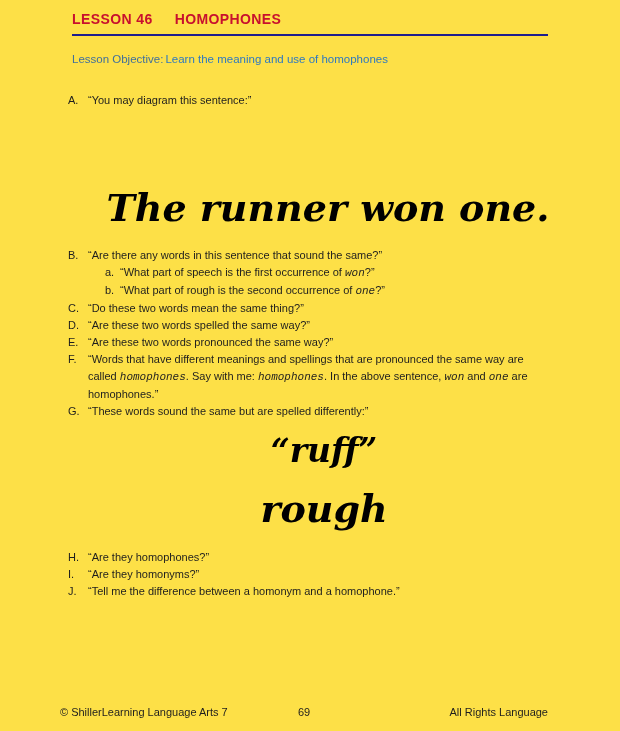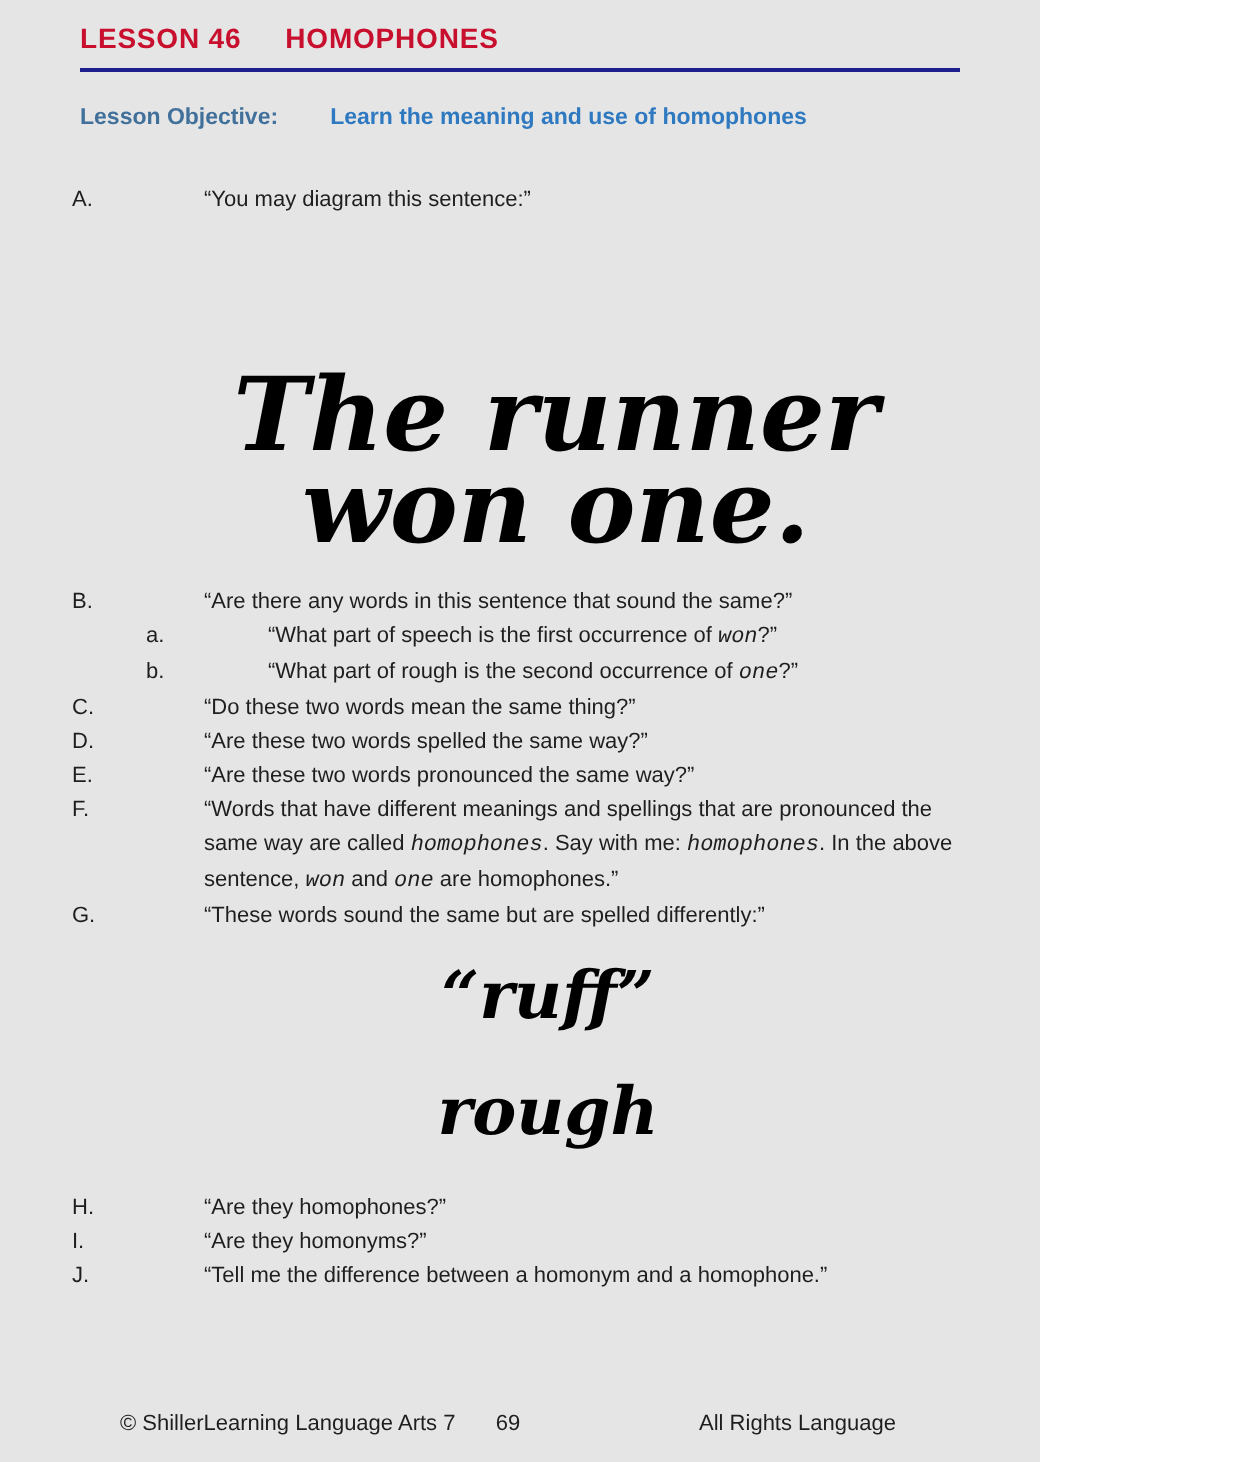--- a/index.html
+++ b/index.html
@@ -1,81 +1,81 @@
 <!DOCTYPE html>
 <html style="--header_red: #c8102e; --rule_navy: #1e1e8c; --objective_label_blue: #41709b; --objective_text_blue: #2e79c0; --body_text: #1e1e1e;"><head>
 <meta charset="utf-8">
 <style>
   html,body{margin:0;padding:0;background:#ffffff;}
   .page{
     position:relative;
-    width:520px;height:731px;
+    width:620px;height:731px;
     box-sizing:border-box;
-    padding:0 40px;
-    background:#e5e5e5;
+    padding:0 72px;
+    background:#fde047;
     font-family:"Liberation Sans",sans-serif;
     color:var(--body_text,#1e1e1e);
     overflow:hidden;
   }
   .lesson-header{
     display:flex;gap:22px;
     padding-top:11px;
     font-size:14px;font-weight:bold;
     letter-spacing:0.4px;
     color:var(--header_red,#c8102e);
     line-height:17px;
   }
   .header-rule{
     margin-top:6px;
     height:2px;
     background:var(--rule_navy,#1e1e8c);
   }
   .objective{
     margin-top:15px;
-    display:flex;gap:26px;
-    font-size:11.5px;font-weight:bold;
+    display:flex;gap:2px;
+    font-size:11.5px;font-weight:normal;
     line-height:17px;
   }
   .objective .obj-label{color:var(--objective_label_blue,#41709b);}
   .objective .obj-text{color:var(--objective_text_blue,#2e79c0);}
 
   .doc-list{margin-left:-4px;}
   .list-a{margin-top:24px;}
   .list-b{margin-top:16px;}
   .list-h{margin-top:17px;}
   .doc-row{
     display:flex;
     font-size:11px;line-height:17px;
   }
   .doc-row .letter{flex:0 0 20px;}
-  .doc-row .txt{flex:1;margin-left:46px;}
+  .doc-row .txt{flex:1;}
   .doc-row.sub{margin-left:37px;}
   .doc-row.sub .letter{flex:0 0 15px;}
   .doc-row i{font-style:italic;font-family:Liberation Mono, monospace;}
 
   .script{
     font-family:"DejaVu Serif",serif;
     font-style:italic;
     font-weight:bold;
     color:#000;
     text-align:center;
   }
   .script-sentence{
     margin-top:76px;
-    font-size:51px;line-height:46px;
+    font-size:38px;line-height:46px;
     transform:translateX(18px);
   }
   .script-word-1{
     margin-top:8px;
     font-size:33px;line-height:46px;
     transform:translateX(14px);
   }
   .script-word-2{
     margin-top:12px;
-    font-size:33px;line-height:46px;
+    font-size:38px;line-height:46px;
     transform:translateX(14px);
   }
 
   .footer{
     position:absolute;
     left:60px;right:72px;top:705px;
     display:grid;
     grid-template-columns:1fr auto 1fr;
     font-size:11px;line-height:15px;
     color:#1e1e1e;

